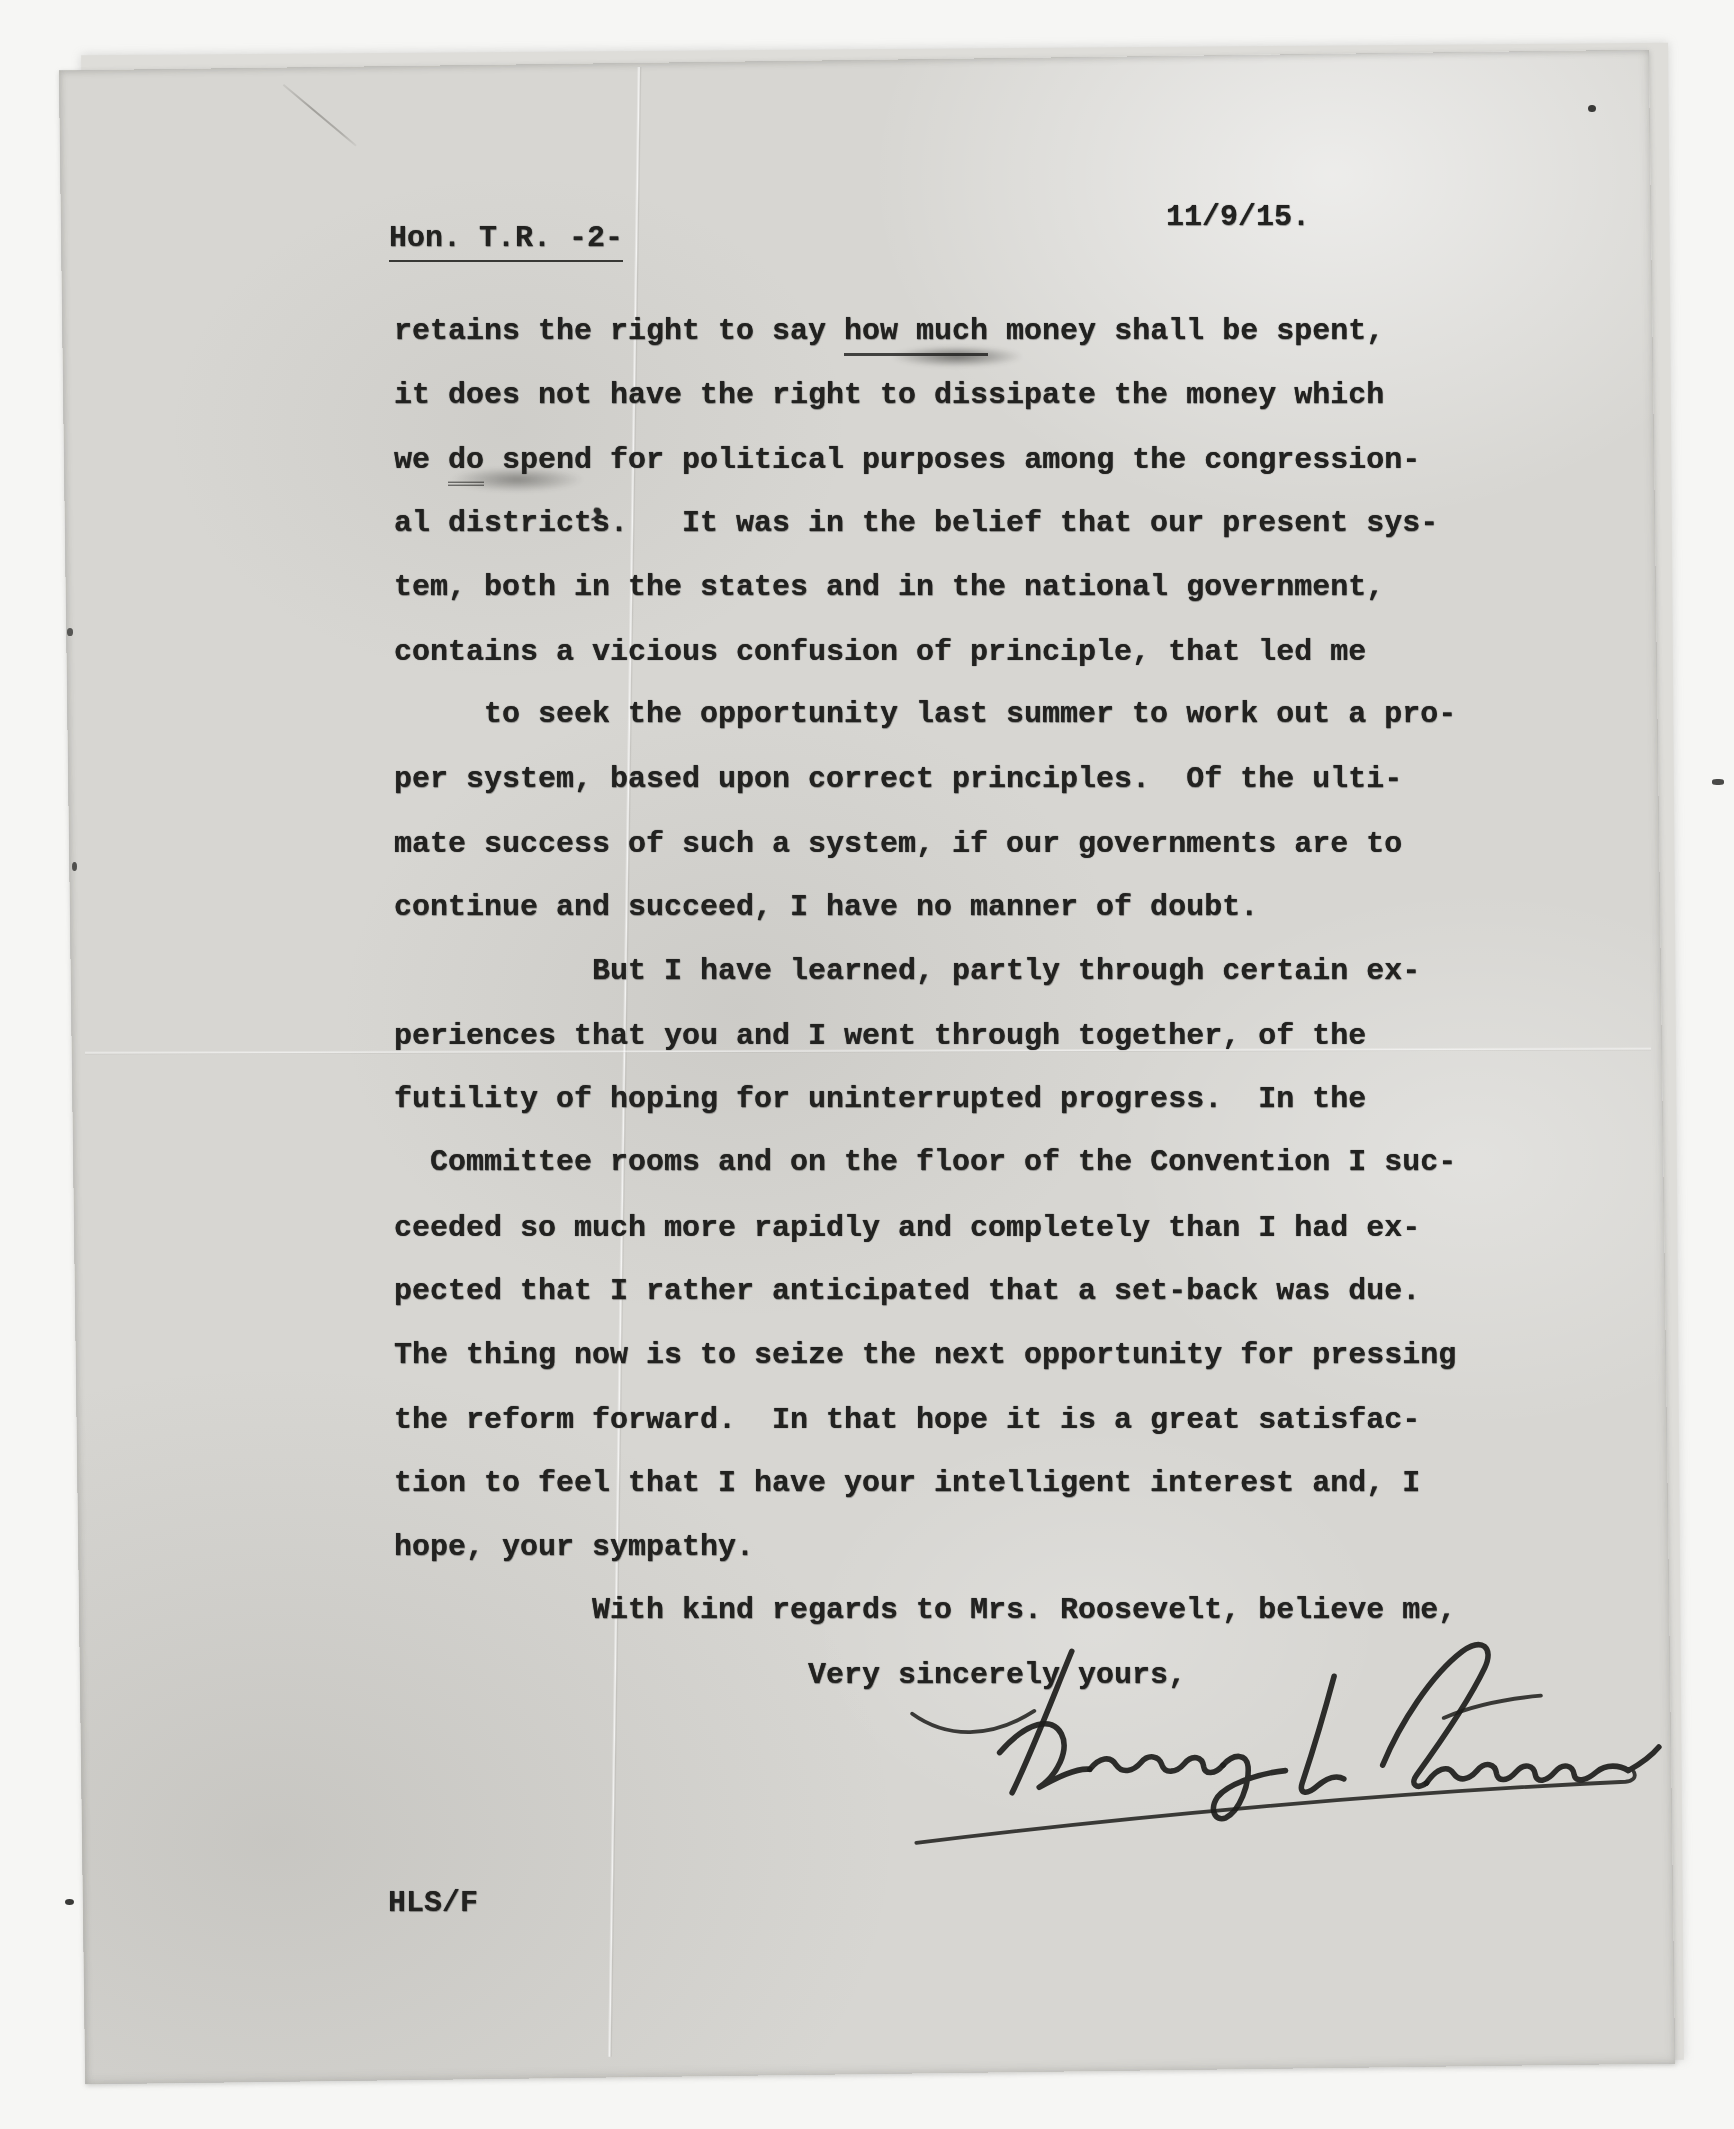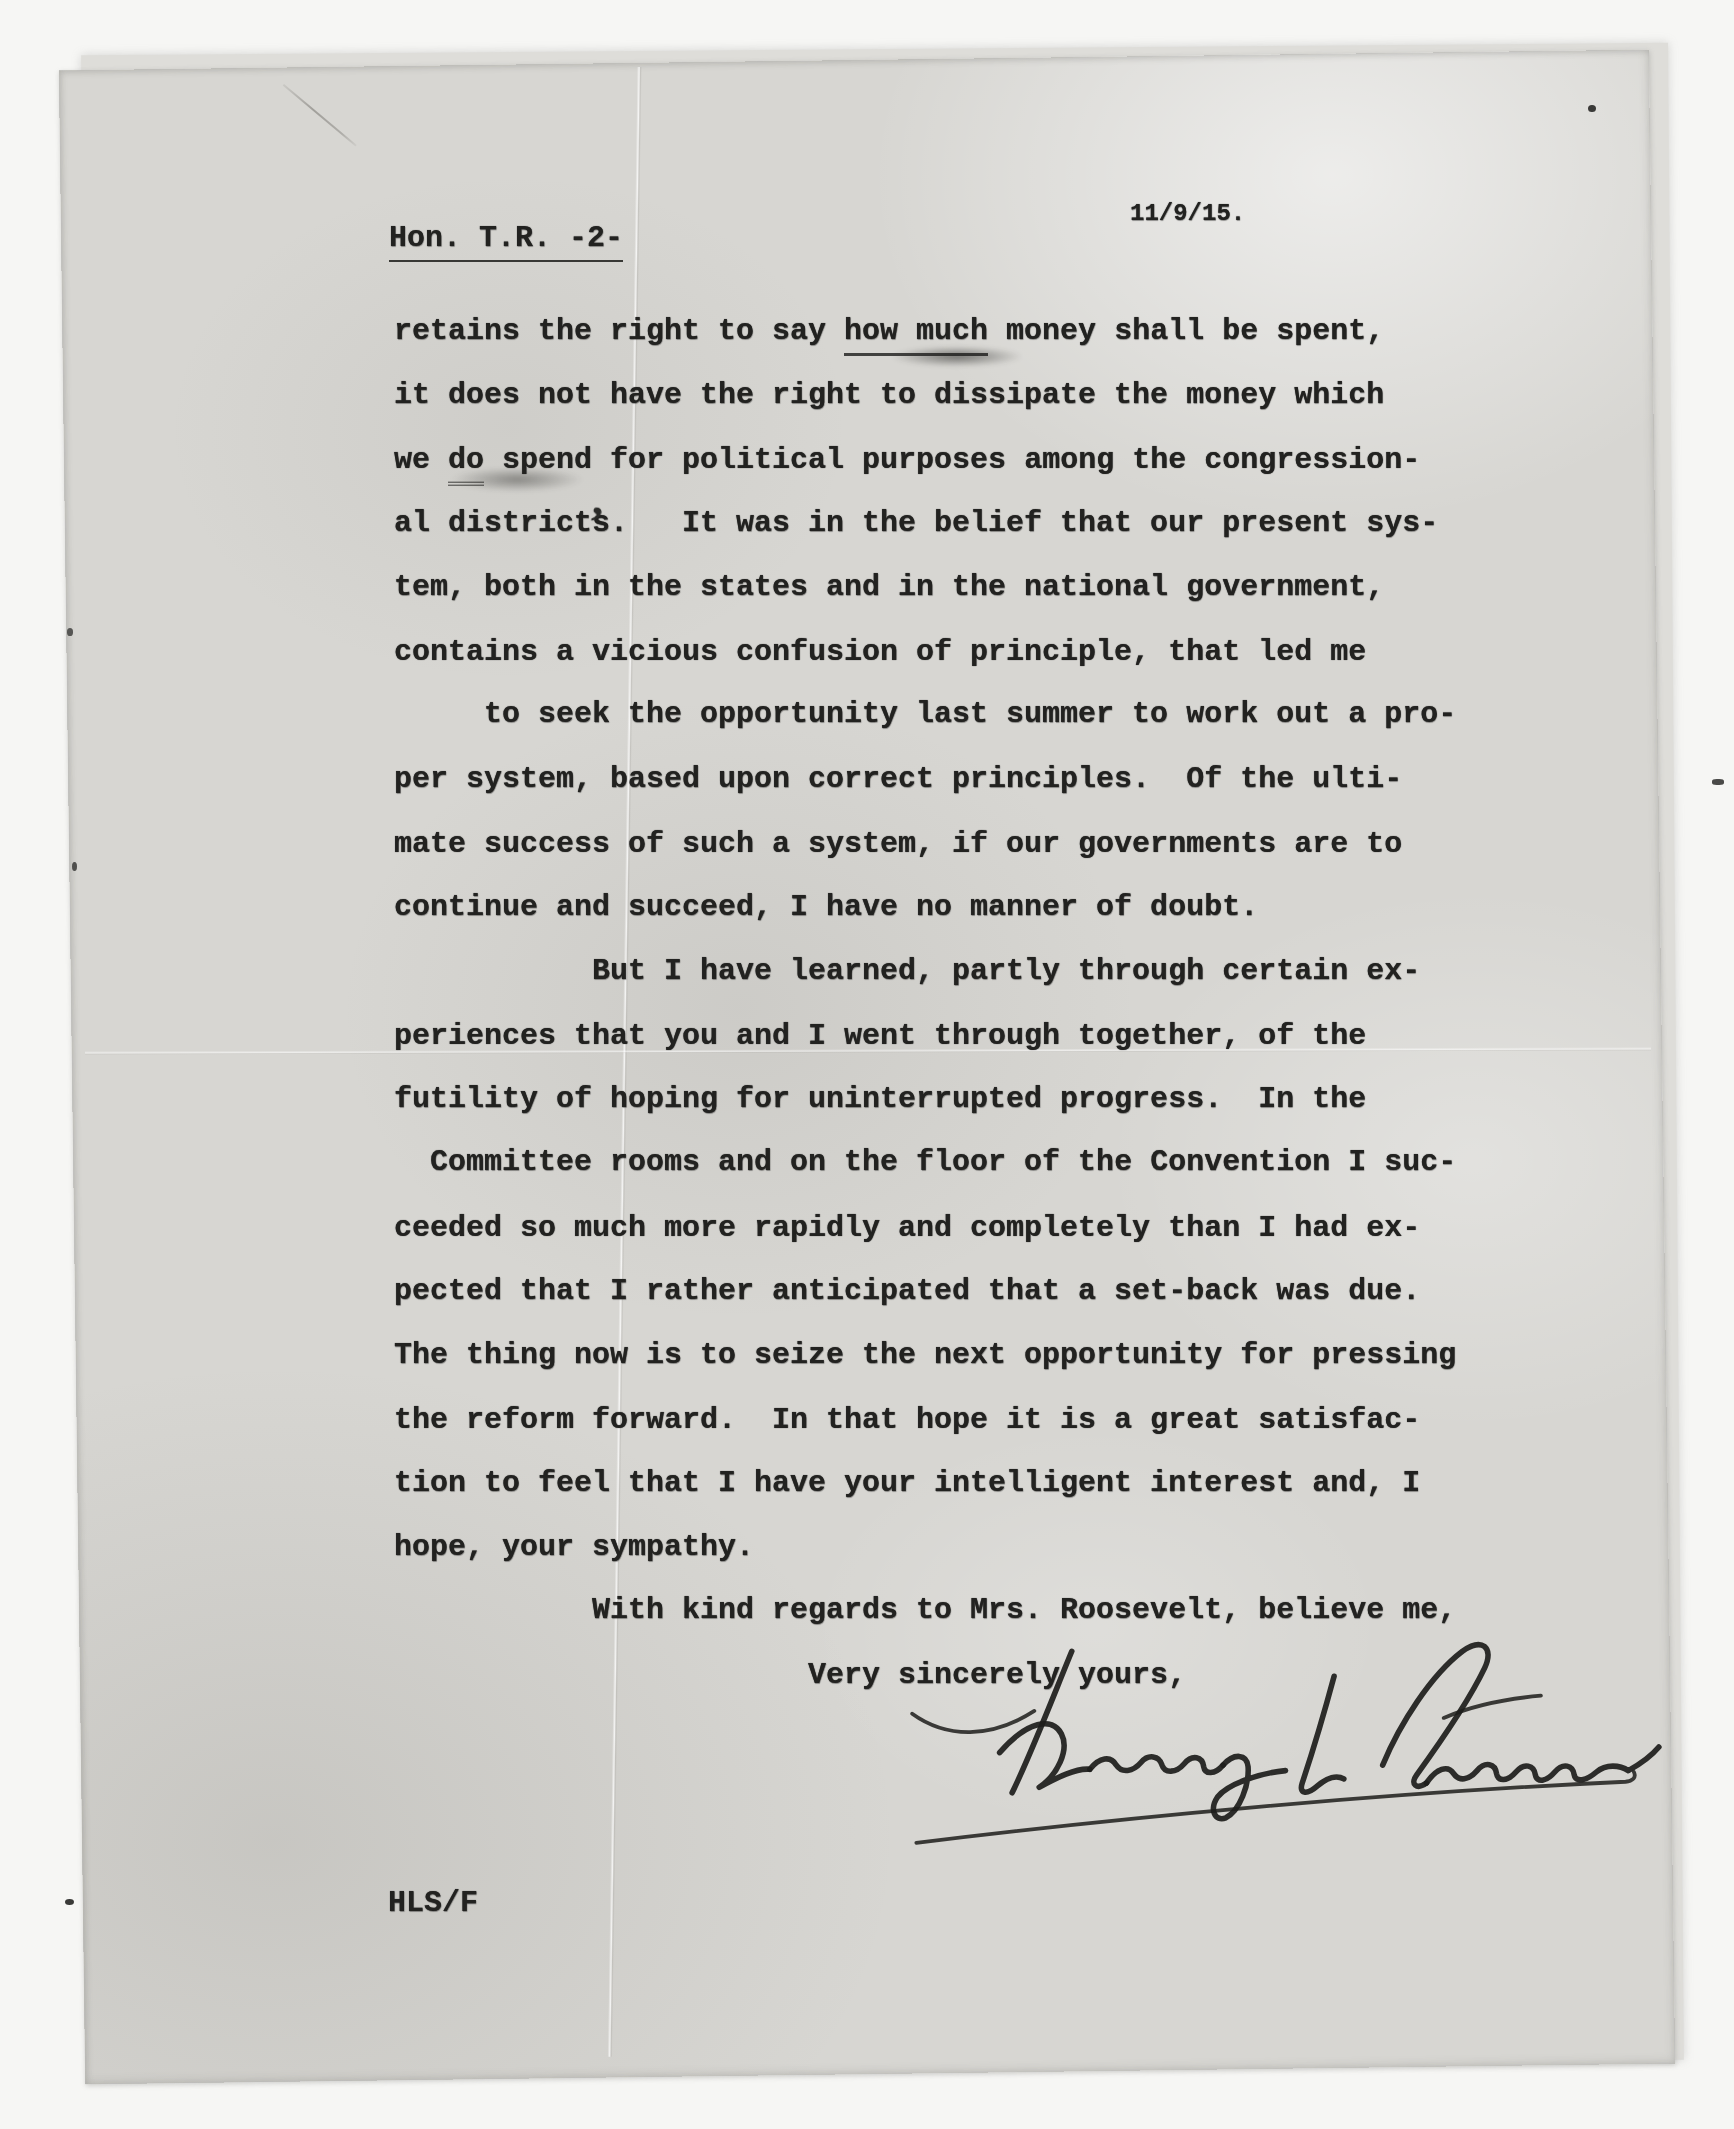--- a/index.html
+++ b/index.html
@@ -66,21 +66,21 @@
     font-weight:700;
     text-shadow:0 0 1px rgba(15,15,15,.7), 0.4px 0.6px 0.8px rgba(20,20,20,.35);
     filter:blur(0.2px);
     white-space:pre;
   }
   .hdr-recipient{
     position:absolute;left:389px;top:223px;font-size:30px;line-height:1;
   }
   .hdr-recipient .u-wrap{display:inline-block;padding-bottom:7px;border-bottom:2.8px solid rgba(28,28,26,.85);}
   .hdr-date{
-    position:absolute;left:1130px;top:202px;font-size:24px;line-height:1;
+    position:absolute;left:1166px;top:202px;font-size:30px;line-height:1;
   }
   .letter-body{
     position:absolute;left:394px;top:299px;
     font-size:30px;line-height:64px;
   }
   .letter-body .line{white-space:pre;}
   .letter-body .line:nth-child(3n){transform:translateY(0.7px);}
   .letter-body .line:nth-child(7n){transform:translateY(-0.7px);text-align:right;}
   .seg-u{border-bottom:3.5px solid rgba(28,28,26,.8);padding-bottom:5px;}
   .seg-u.dbl{border-bottom:4.9px double rgba(28,28,26,.8);}

